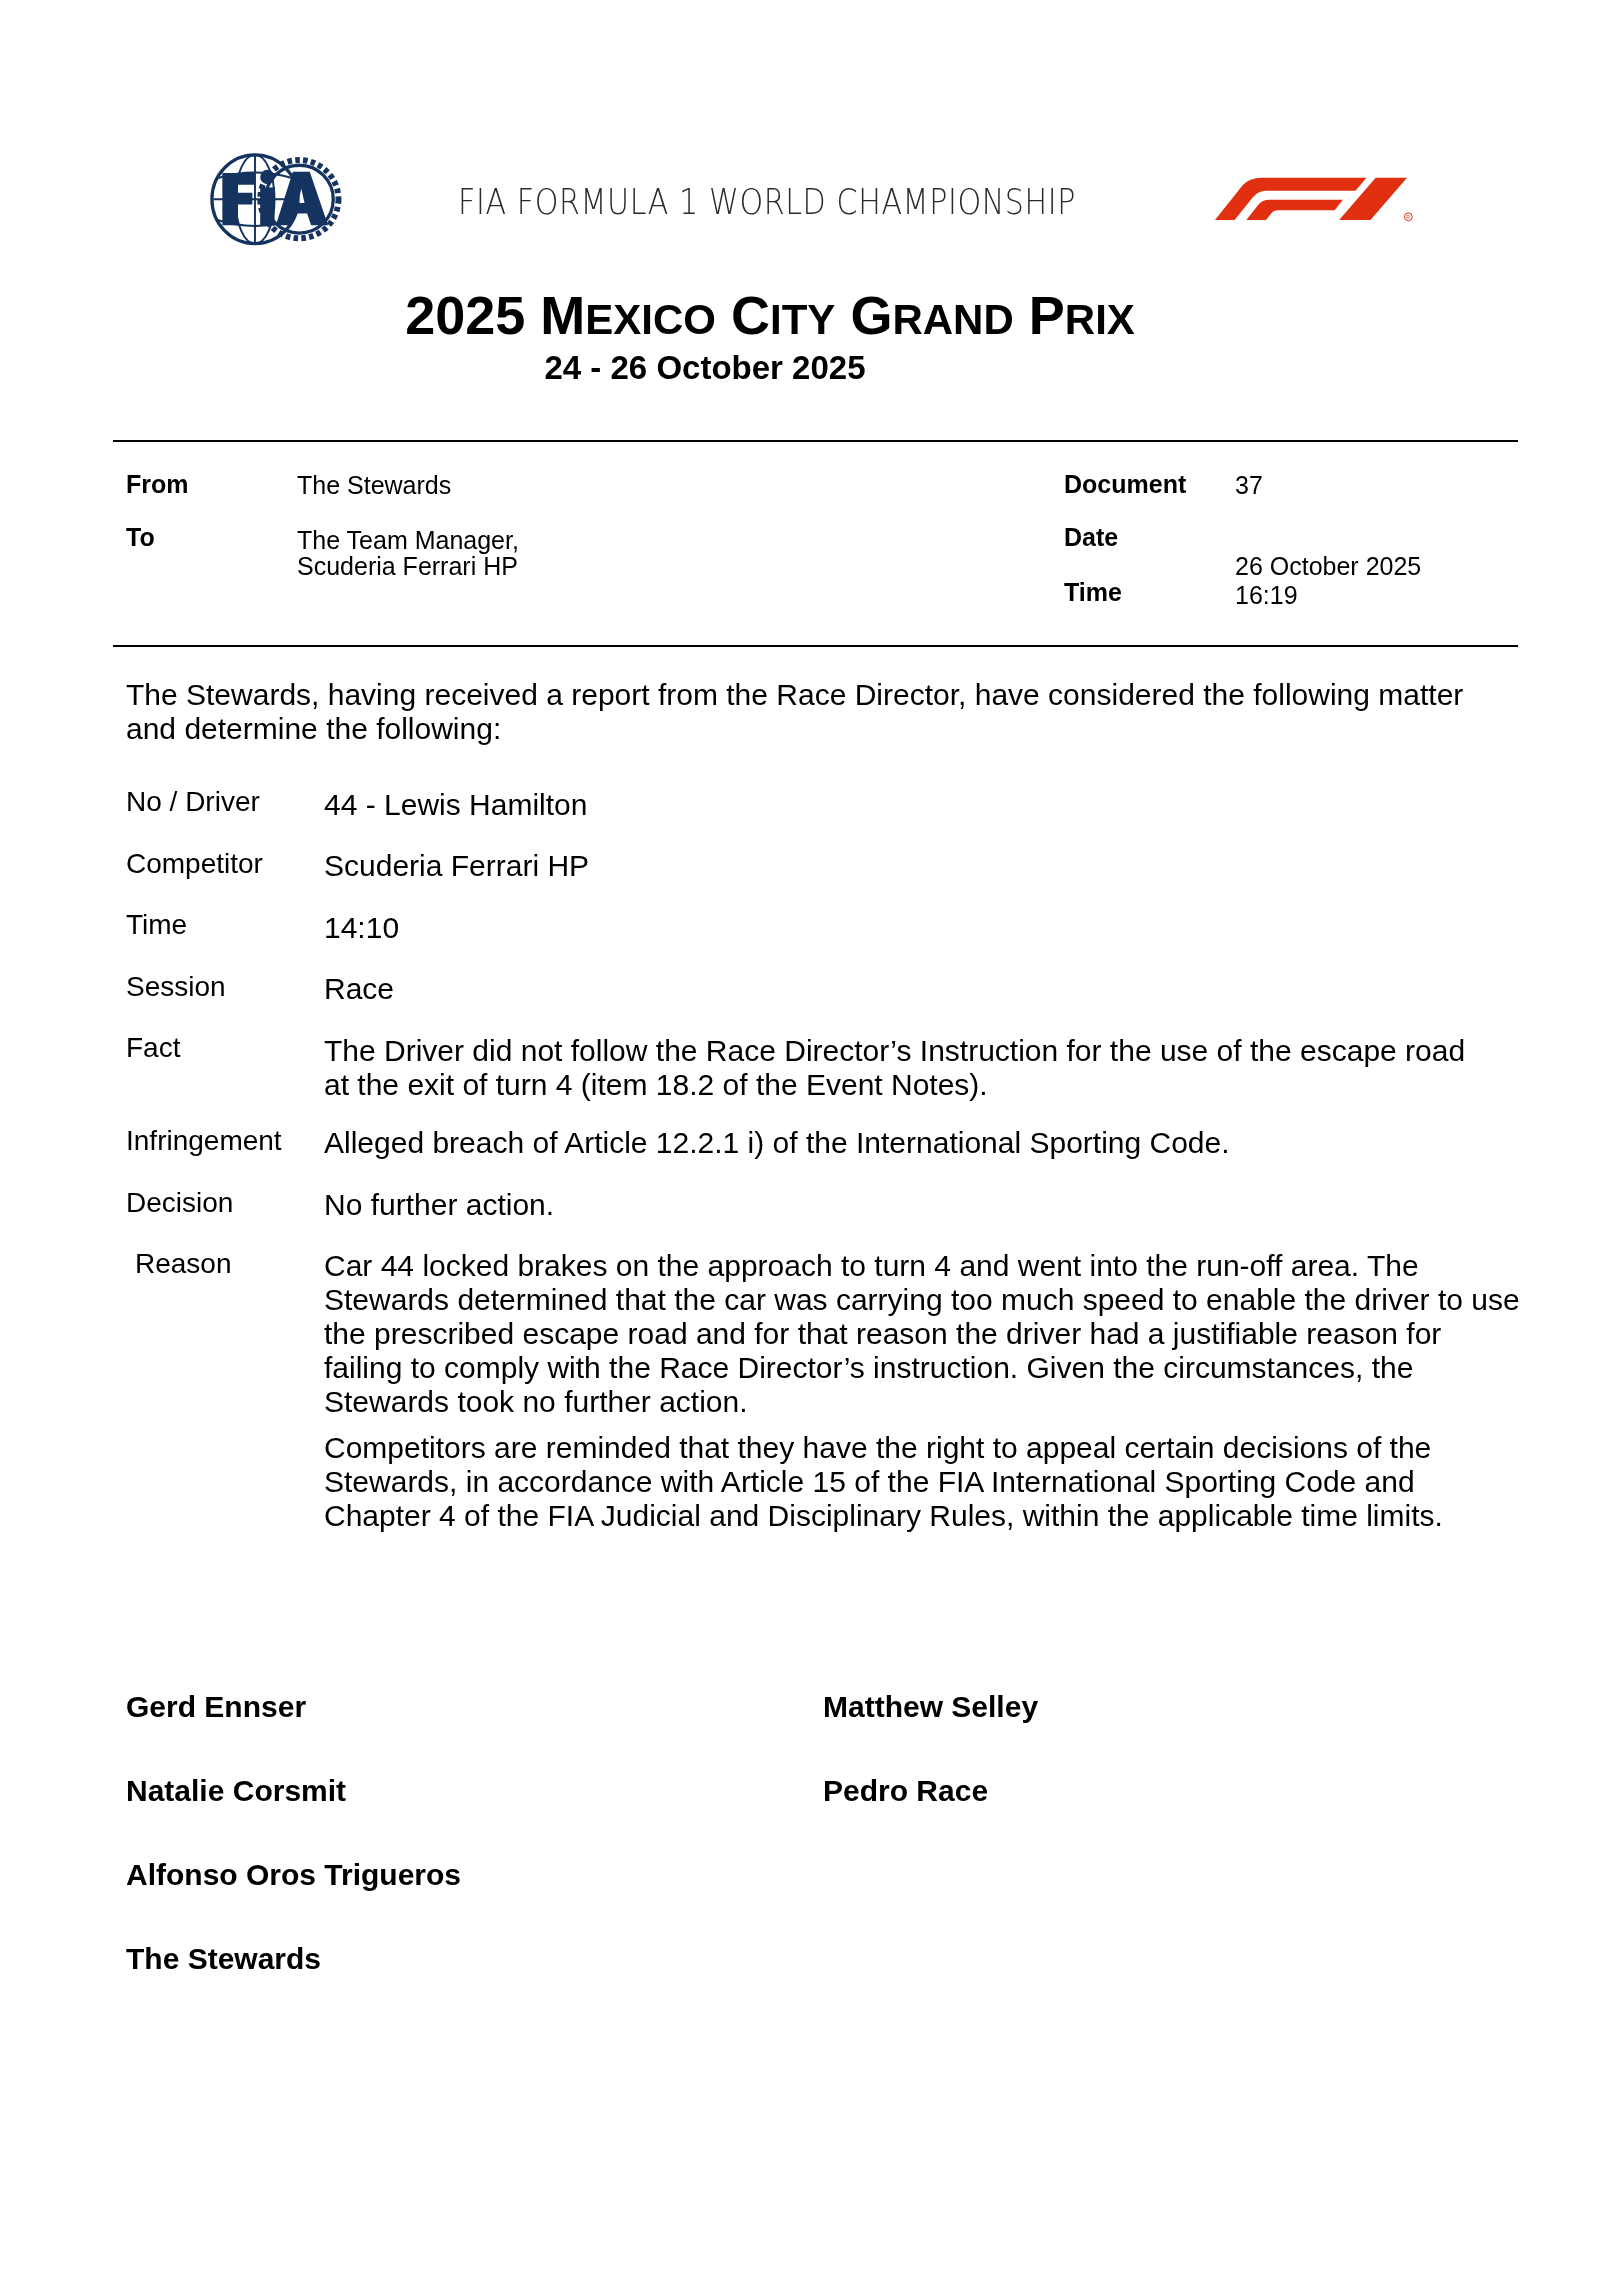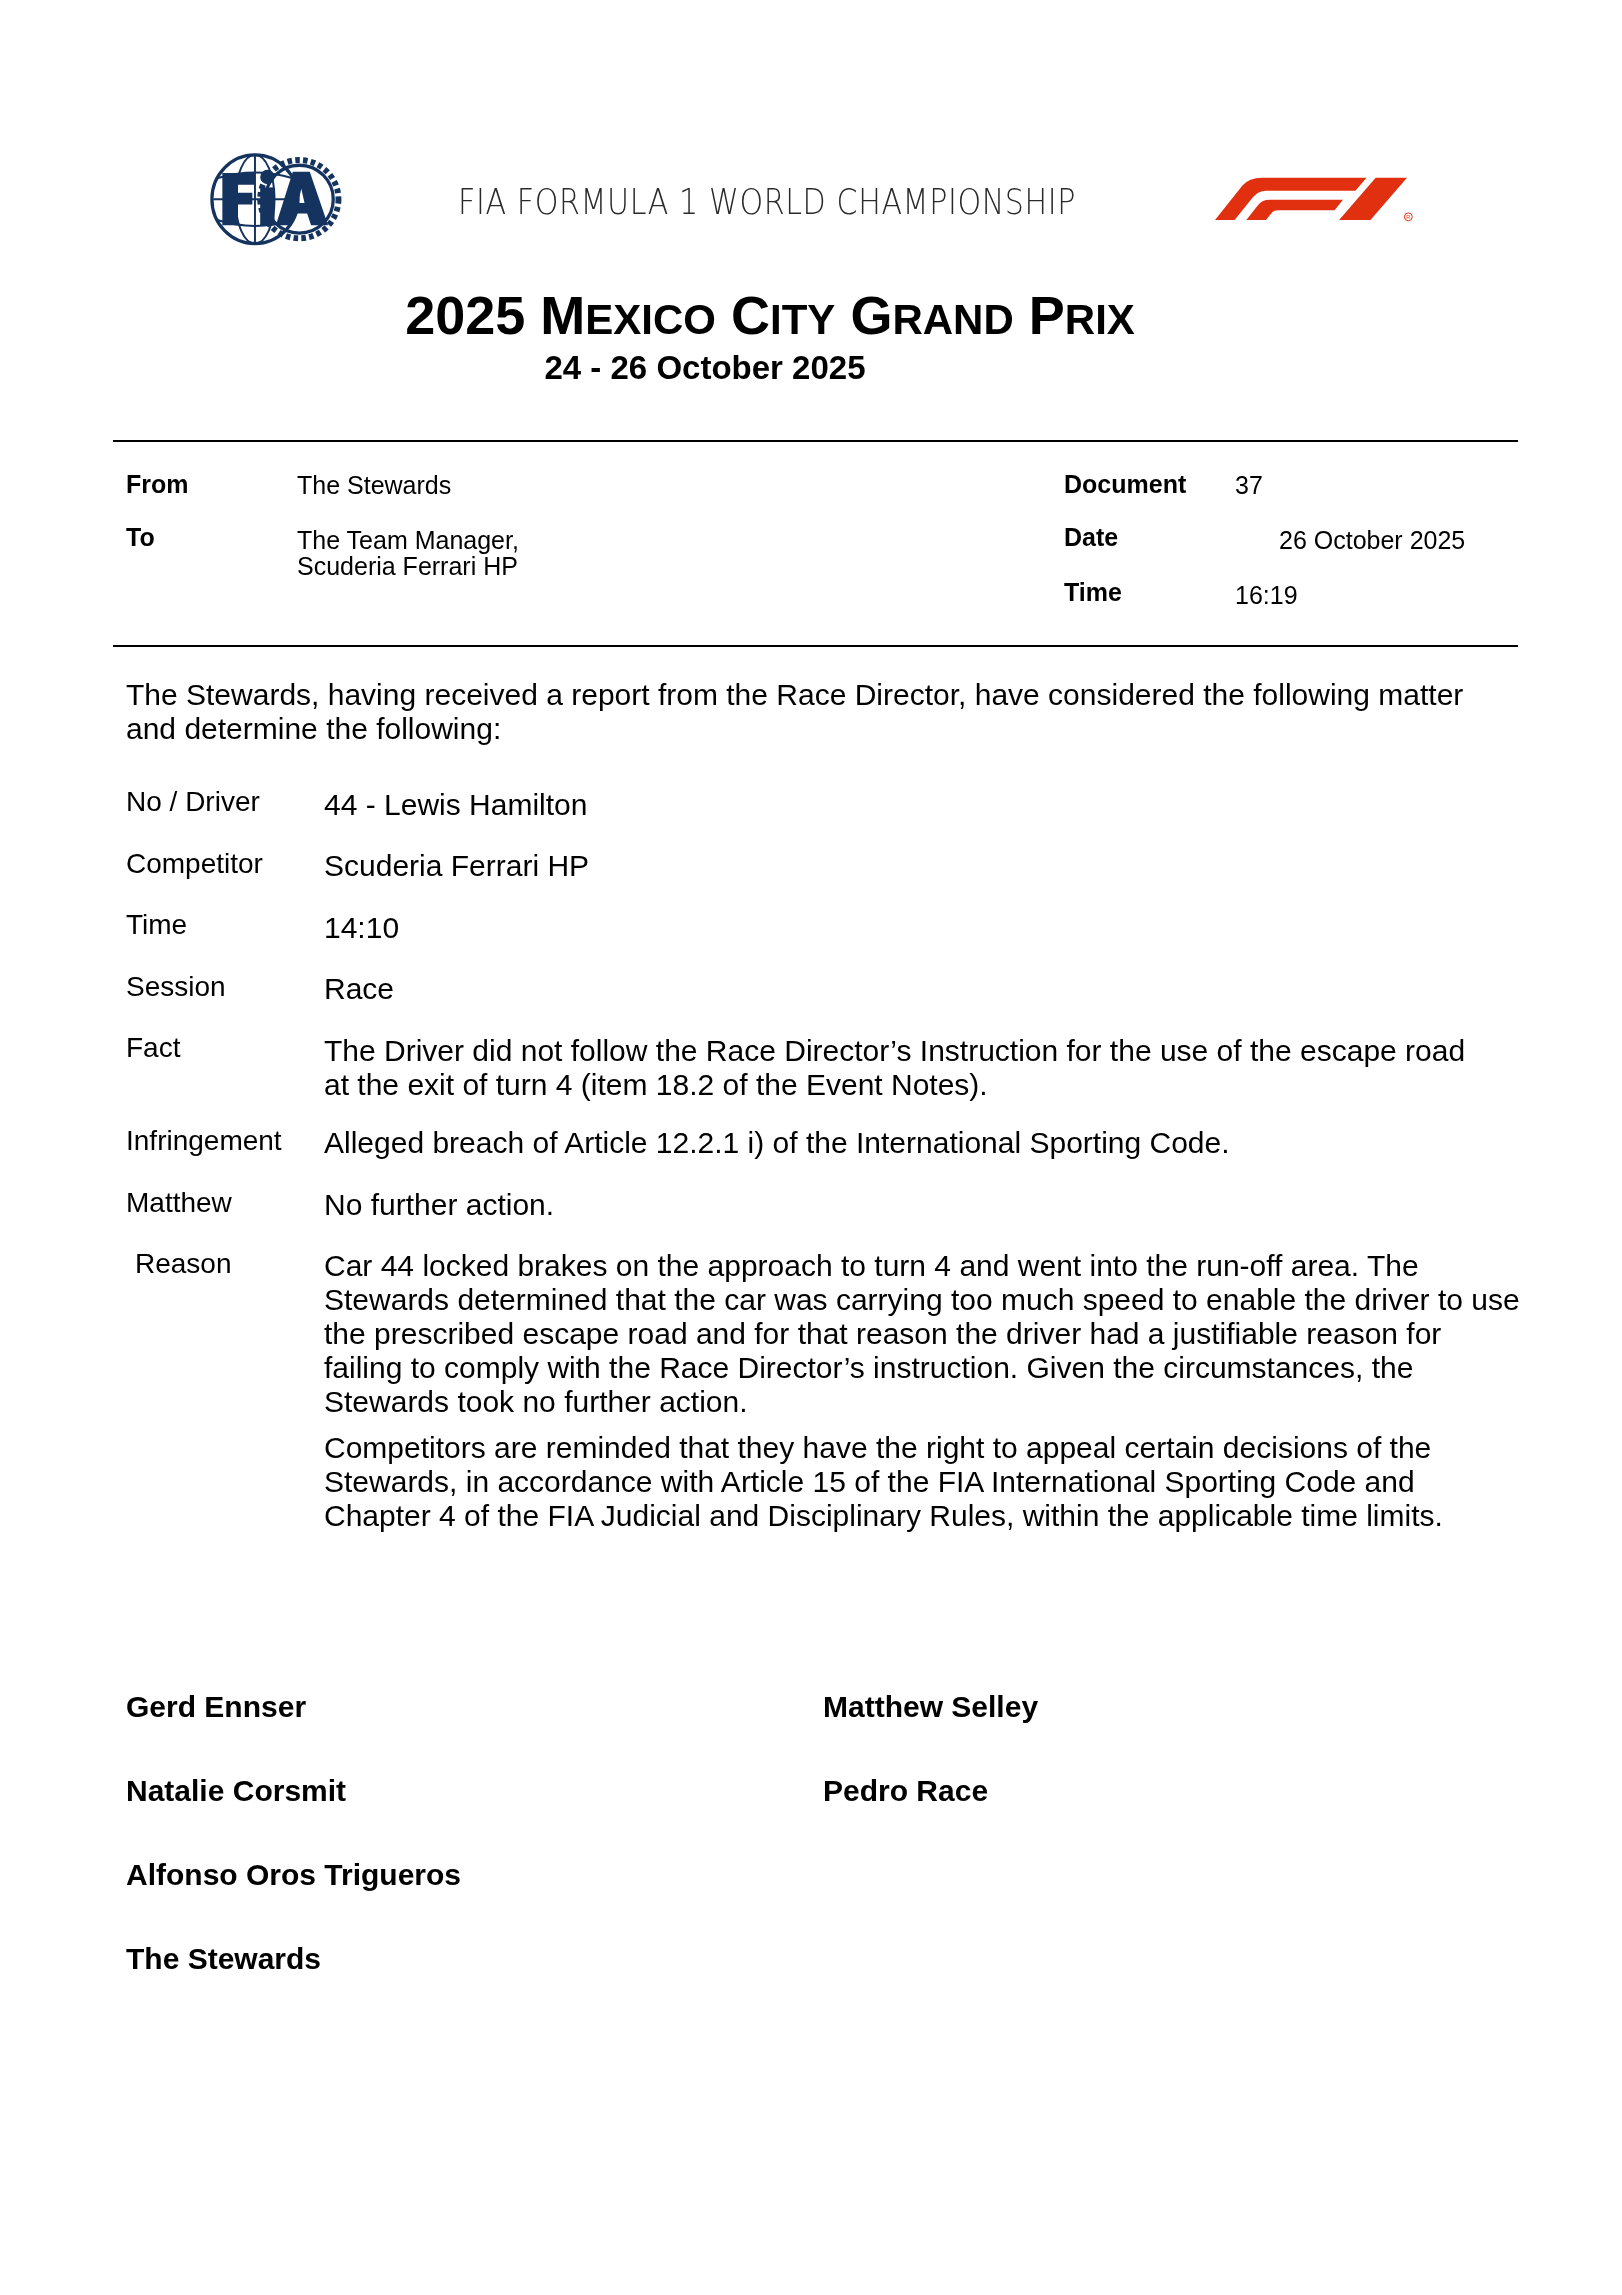--- a/index.html
+++ b/index.html
@@ -98,21 +98,21 @@
 <div class="abs meta-value" style="left:297px; top:471px;">The Stewards</div>
 <div class="abs meta-label" style="left:126px; top:523px;">To</div>
 <div class="abs meta-value" style="left:297px; top:526px;">
   <div>The Team Manager,</div>
   <div style="margin-top:-2.6px;">Scuderia Ferrari HP</div>
 </div>
 
 <div class="abs meta-label" style="left:1064px; top:470px;">Document</div>
 <div class="abs meta-value" style="left:1235px; top:471px;">37</div>
 <div class="abs meta-label" style="left:1064px; top:523px;">Date</div>
-<div class="abs meta-value" style="left:1235px; top:526px;margin-left:44px;">26 October 2025</div>
+<div class="abs meta-value" style="left:1235px; top:552px;">26 October 2025</div>
 <div class="abs meta-label" style="left:1064px; top:578px;">Time</div>
 <div class="abs meta-value" style="left:1235px; top:581px;">16:19</div>
 
 <div class="abs rule" id="rule-bottom"></div>
 
 <div class="abs" id="intro">The Stewards, having received a report from the Race Director, have considered the following matter and determine the following:</div>
 
 <div class="abs row-label" style="top:786px;">No / Driver</div>
 <div class="abs row-value" style="top:788px;">44 - Lewis Hamilton</div>
 
@@ -124,21 +124,21 @@
 
 <div class="abs row-label" style="top:971px;">Session</div>
 <div class="abs row-value" style="top:972px;">Race</div>
 
 <div class="abs row-label" style="top:1032px;">Fact</div>
 <div class="abs row-value" style="top:1034px; width:1151px;">The Driver did not follow the Race Director’s Instruction for the use of the escape road at the exit of turn 4 (item 18.2 of the Event Notes).</div>
 
 <div class="abs row-label" style="top:1125px;">Infringement</div>
 <div class="abs row-value" style="top:1126px;">Alleged breach of Article 12.2.1 i) of the International Sporting Code.</div>
 
-<div class="abs row-label" style="top:1187px;">Matthew</div>
+<div class="abs row-label" style="top:1187px;">Decision</div>
 <div class="abs row-value" style="top:1188px;">No further action.</div>
 
 <div class="abs row-label" style="top:1248px;margin-left:9px;">Reason</div>
 <div class="abs row-value" style="top:1249px; width:1197px;">
   <p>Car 44 locked brakes on the approach to turn 4 and went into the run-off area. The Stewards determined that the car was carrying too much speed to enable the driver to use the prescribed escape road and for that reason the driver had a justifiable reason for failing to comply with the Race Director’s instruction. Given the circumstances, the Stewards took no further action.</p>
   <p>Competitors are reminded that they have the right to appeal certain decisions of the Stewards, in accordance with Article 15 of the FIA International Sporting Code and Chapter 4 of the FIA Judicial and Disciplinary Rules, within the applicable time limits.</p>
 </div>
 
 <div class="abs sig" style="left:126px; top:1690px;">Gerd Ennser</div>
 <div class="abs sig" style="left:823px; top:1690px;">Matthew Selley</div>

